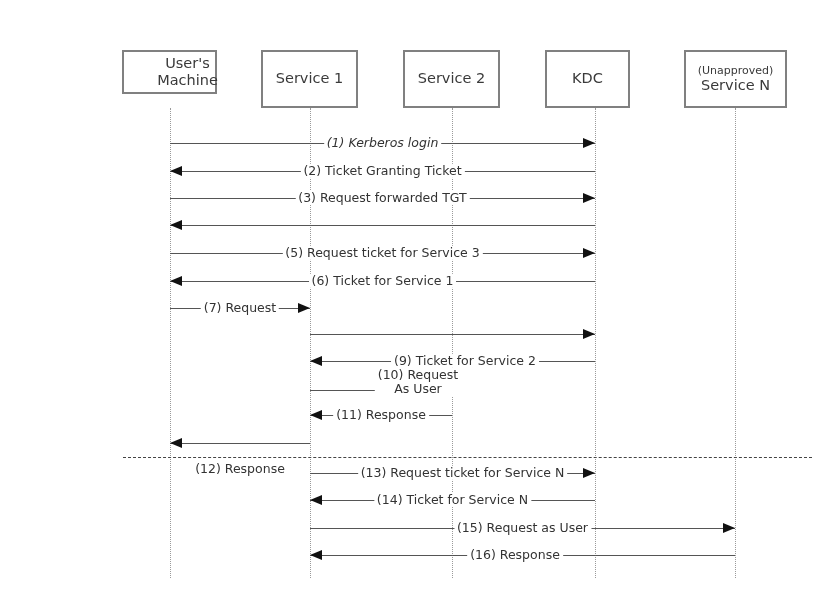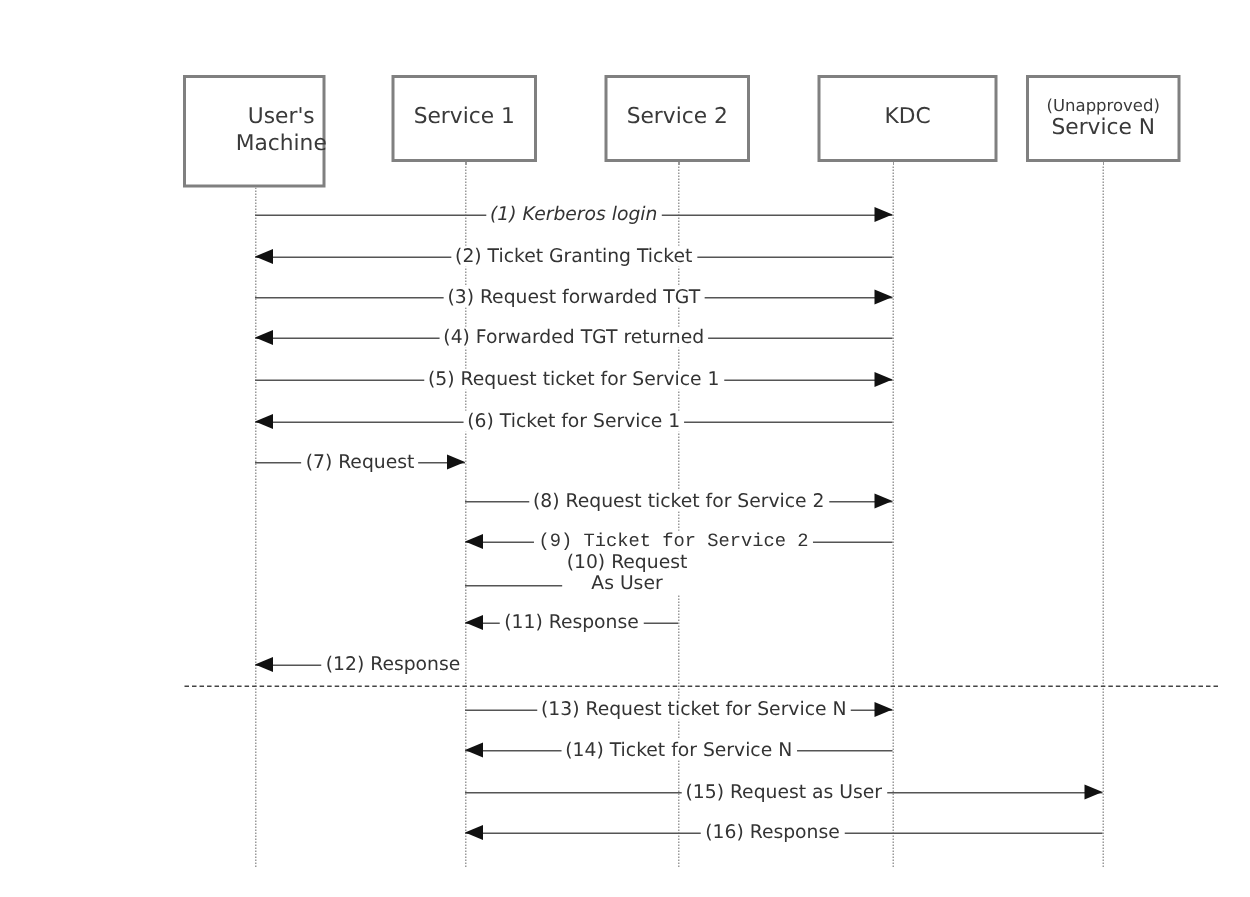--- a/index.html
+++ b/index.html
@@ -87,74 +87,72 @@
 </style>
 </head>
 <body>
 
 <div id="diagram">
     <div class="lifeline" style="left: 170px; top: 108px; height: 470px;"></div>
     <div class="lifeline" style="left: 310px; top: 108px; height: 470px;"></div>
     <div class="lifeline" style="left: 452px; top: 108px; height: 470px;"></div>
     <div class="lifeline" style="left: 595px; top: 108px; height: 470px;"></div>
     <div class="lifeline" style="left: 735px; top: 108px; height: 470px;"></div>
-    <div class="lifeline-box" style="left: 122px; top: 50px; width: 95px; height: 75px; padding-left: 36px;">
+    <div class="lifeline-box" style="left: 122px; top: 50px; width: 95px; height: 44px; padding-left: 36px;">
       <span class="title-main">User's</span>
       <span class="title-main">Machine</span>
     </div>
     <div class="lifeline-box" style="left: 261px; top: 50px; width: 97px; height: 58px;">
       <span class="title-main">Service 1</span>
     </div>
     <div class="lifeline-box" style="left: 403px; top: 50px; width: 97px; height: 58px;">
       <span class="title-main">Service 2</span>
     </div>
-    <div class="lifeline-box" style="left: 545px; top: 50px; width: 120px; height: 58px;">
+    <div class="lifeline-box" style="left: 545px; top: 50px; width: 85px; height: 58px;">
       <span class="title-main">KDC</span>
     </div>
     <div class="lifeline-box" style="left: 684px; top: 50px; width: 103px; height: 58px;">
       <span class="title-sub">(Unapproved)</span>
       <span class="title-main">Service N</span>
     </div>
     <div class="msg" style="left: 170px; top: 143px; width: 425px;"></div>
     <div class="arrowhead right" style="top: 138px; left: 583px;"></div>
     <div class="msg-label" style="left: 382.5px; top: 143px; font-style: italic;">(1) Kerberos login</div>
     <div class="msg" style="left: 170px; top: 171px; width: 425px;"></div>
     <div class="arrowhead left" style="top: 166px; left: 170px;"></div>
     <div class="msg-label" style="left: 382.5px; top: 171px;">(2) Ticket Granting Ticket</div>
     <div class="msg" style="left: 170px; top: 198px; width: 425px;"></div>
     <div class="arrowhead right" style="top: 193px; left: 583px;"></div>
     <div class="msg-label" style="left: 382.5px; top: 198px;">(3) Request forwarded TGT</div>
     <div class="msg" style="left: 170px; top: 225px; width: 425px;"></div>
     <div class="arrowhead left" style="top: 220px; left: 170px;"></div>
-    <div class="msg-label" style="left: 382.5px; top: 225px;">(4) Forwarded TGT returned</div>
     <div class="msg" style="left: 170px; top: 253px; width: 425px;"></div>
     <div class="arrowhead right" style="top: 248px; left: 583px;"></div>
-    <div class="msg-label" style="left: 382.5px; top: 253px;">(5) Request ticket for Service 1</div>
+    <div class="msg-label" style="left: 382.5px; top: 253px;">(5) Request ticket for Service 3</div>
     <div class="msg" style="left: 170px; top: 281px; width: 425px;"></div>
     <div class="arrowhead left" style="top: 276px; left: 170px;"></div>
     <div class="msg-label" style="left: 382.5px; top: 281px; text-align: right;">(6) Ticket for Service 1</div>
     <div class="msg" style="left: 170px; top: 308px; width: 140px;"></div>
     <div class="arrowhead right" style="top: 303px; left: 298px;"></div>
     <div class="msg-label" style="left: 240px; top: 308px;">(7) Request</div>
     <div class="msg" style="left: 310px; top: 334px; width: 285px;"></div>
     <div class="arrowhead right" style="top: 329px; left: 583px;"></div>
-    <div class="msg-label" style="left: 452.5px; top: 334px;">(8) Request ticket for Service 2</div>
     <div class="msg" style="left: 310px; top: 361px; width: 285px;"></div>
     <div class="arrowhead left" style="top: 356px; left: 310px;"></div>
-    <div class="msg-label" style="left: 449px; top: 361px; font-family: Liberation Mono, monospace;">(9) Ticket for Service 2</div>
+    <div class="msg-label" style="left: 465px; top: 361px;">(9) Ticket for Service 2</div>
     <div class="msg" style="left: 310px; top: 390px; width: 142px;"></div>
     <div class="arrowhead right" style="top: 385px; left: 440px;"></div>
     <div class="msg-label two-line" style="left: 381px; top: 382px; margin-left: 37px;">(10) Request
 As User</div>
     <div class="msg" style="left: 310px; top: 415px; width: 142px;"></div>
     <div class="arrowhead left" style="top: 410px; left: 310px;"></div>
     <div class="msg-label" style="left: 381px; top: 415px; text-align: right;">(11) Response</div>
     <div class="msg" style="left: 170px; top: 443px; width: 140px;"></div>
     <div class="arrowhead left" style="top: 438px; left: 170px;"></div>
-    <div class="msg-label" style="left: 240px; top: 443px; margin-left: 22px;">(12) Response</div>
+    <div class="msg-label" style="left: 240px; top: 469px;">(12) Response</div>
     <div class="msg" style="left: 310px; top: 473px; width: 285px;"></div>
     <div class="arrowhead right" style="top: 468px; left: 583px;"></div>
     <div class="msg-label" style="left: 452.5px; top: 473px; margin-left: 10px;">(13) Request ticket for Service N</div>
     <div class="msg" style="left: 310px; top: 500px; width: 285px;"></div>
     <div class="arrowhead left" style="top: 495px; left: 310px;"></div>
     <div class="msg-label" style="left: 452.5px; top: 500px;">(14) Ticket for Service N</div>
     <div class="msg" style="left: 310px; top: 528px; width: 425px;"></div>
     <div class="arrowhead right" style="top: 523px; left: 723px;"></div>
     <div class="msg-label" style="left: 522.5px; top: 528px;">(15) Request as User</div>
     <div class="msg" style="left: 310px; top: 555px; width: 425px;"></div>

